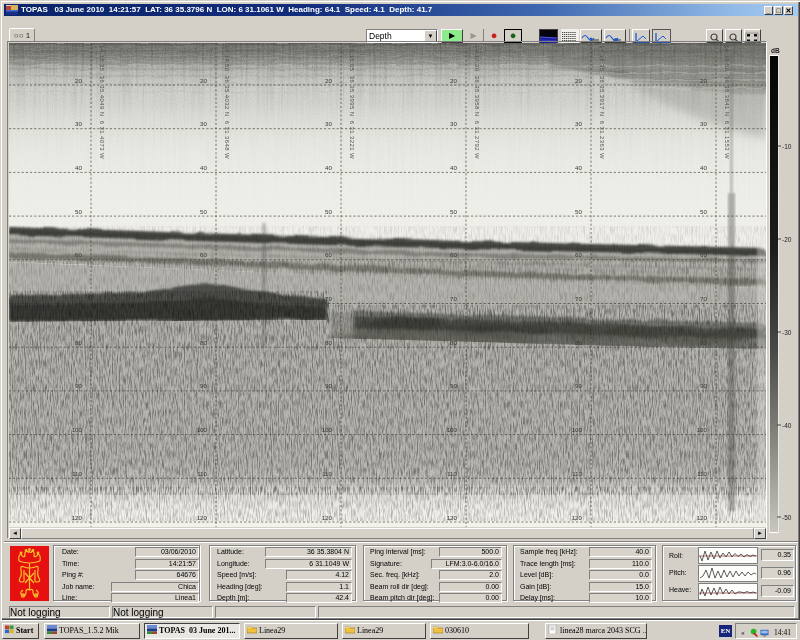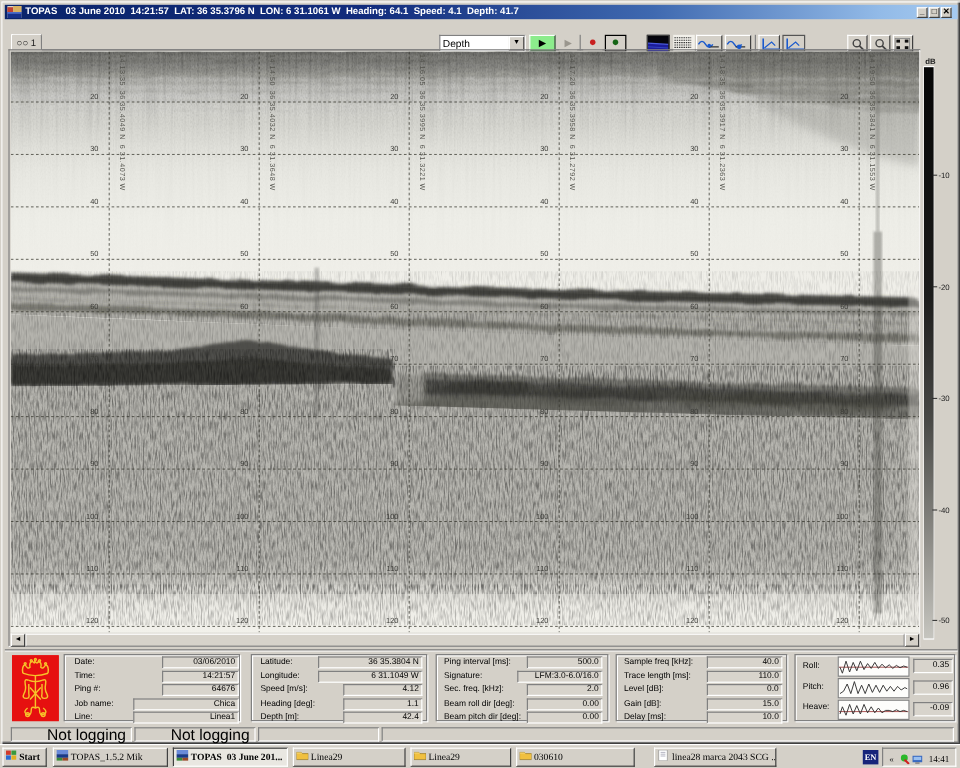--- a/index.html
+++ b/index.html
@@ -44,21 +44,21 @@
 #panel { position:absolute; left:3px; top:540px; width:794px; height:62px; background:#d4d0c8;
   border-top:1px solid #808080; box-shadow: inset 0 1px 0 #fff; }
 .group { position:absolute; border:1px solid #808080; box-shadow:1px 1px 0 #fff, inset 1px 1px 0 #fff; }
 .flabel { position:absolute; font-size:7px; color:#000; }
 .ffield { position:absolute; height:10px; background:#d8d4cc;
   border:1px solid; border-color:#808080 #fff #fff #808080;
   font-size:7px; text-align:right; padding-right:2px; line-height:8px; color:#000; }
 #logo { position:absolute; left:9px; top:545px; width:39px; height:55px; background:#e90f0f; }
 #statusbar { position:absolute; left:3px; top:604px; width:794px; height:14px; }
 .scell { position:absolute; top:1px; height:12px; border:1px solid; border-color:#808080 #fff #fff #808080;
-  font-size:13px; text-align:right; padding-right:4px; line-height:11px; color:#000; }
+  font-size:10px; padding-right:4px; line-height:11px; color:#000; }
 #taskbar { position:absolute; left:0; top:620px; width:800px; height:20px; background:#d4d0c8;
   border-top:1px solid #fff;font-family:Liberation Serif, serif; }
 .task { position:absolute; top:2px; height:16px; background:#d4d0c8;
   border:1px solid; border-color:#fff #404040 #404040 #fff;
   font-size:8px; line-height:14px; color:#000; white-space:nowrap; overflow:hidden; }
 .task .ic { display:inline-block; width:10px; height:9px; margin:0 2px 0 2px; vertical-align:-1px; }
 #tray { position:absolute; right:3px; top:2px; width:62px; height:16px;
   border:1px solid; border-color:#808080 #fff #fff #808080; font-size:8px; line-height:14px; }
 </style>
 </head>

